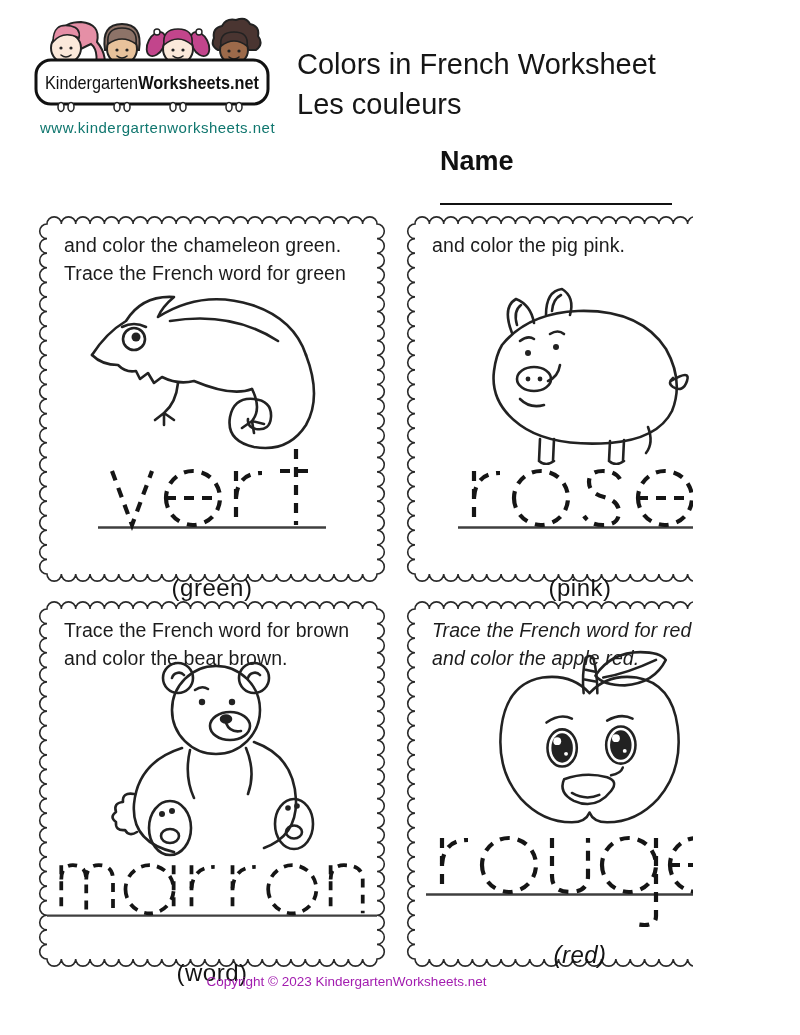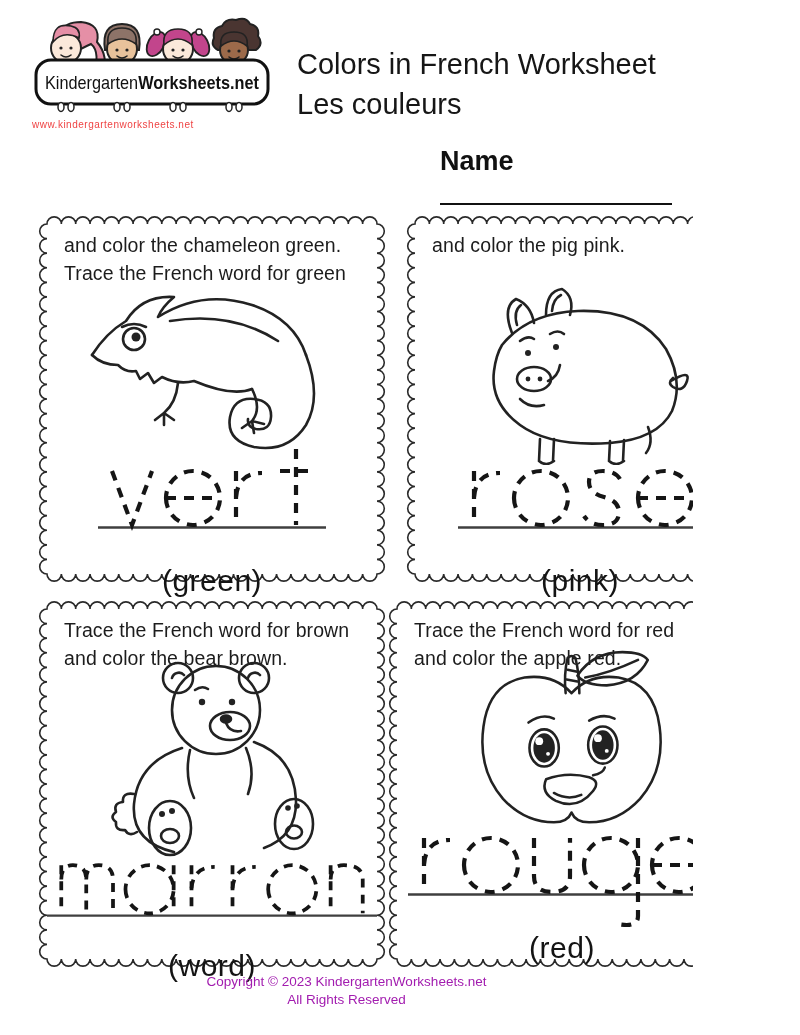--- a/index.html
+++ b/index.html
@@ -1,45 +1,45 @@
 <!DOCTYPE html>
 <html><head>
 <meta charset="utf-8">
 <style>
   html,body{margin:0;padding:0;background:#fff;}
   #page{position:relative;width:693px;height:1035px;background:#fff;overflow:hidden;
         font-family:"Liberation Sans",sans-serif;color:#1c1c1c;}
 
   
   #logo{position:absolute;left:33px;top:10px;width:240px;height:112px;}
-  #site-url{position:absolute;left:32px;top:119px;font-size:10px;letter-spacing:.5px;color:#ef4444;}
+  #site-url{position:absolute;left:40px;top:119px;font-size:15px;letter-spacing:.5px;color:#0f766e;}
   #title{position:absolute;left:297px;top:44px;font-size:29px;line-height:1.38;color:#161616;}
   #name-row{position:absolute;left:440px;top:146px;font-size:27px;font-weight:600;color:#111;}
   #name-row .blank{display:inline-block;width:232px;height:26px;border-bottom:2.5px solid #111;}
 
   
   .card{position:absolute;width:348px;height:368px;}
   .card.c0{left:38px;top:215px;}
   .card.c1{left:406px;top:215px;}
   .card.c2{left:38px;top:600px;}
-  .card.c3{left:388px;top:600px;}
+  .card.c3{left:406px;top:600px;font-style:italic;}
   .card > svg.scallop{position:absolute;left:0;top:0;}
   .instruction{position:absolute;left:26px;right:20px;top:17px;font-size:19.5px;
                line-height:1.42;color:#1c1c1c;letter-spacing:.1px;}
   .art{position:absolute;}
   .c0 .art{left:44px;top:66px;}
   .c1 .art{left:44px;top:72px;}
   .c2 .art{left:60px;top:56px;}
   .c3 .art{left:72px;top:48px;}
   .trace-block{position:absolute;left:0;right:0;text-align:center;}
   .c0 .trace-block,.c1 .trace-block{top:230px;}
   .c2 .trace-block{top:242px;}
   .c3 .trace-block{top:212px;}
   .trace{display:block;margin:0 auto;}
-  .color-label{font-size:30px;color:#141414;margin-top:3px;letter-spacing:.5px;}
+  .color-label{font-size:24px;color:#141414;margin-top:13px;letter-spacing:.5px;}
 
   
   #footer{position:absolute;left:0;right:0;top:973px;text-align:center;
           font-size:13.5px;line-height:1.35;color:#a21caf;}
 </style>
 </head>
 <body>
 
 <div id="page">
 
@@ -297,16 +297,15 @@
               <path d="M2 41 L56 41" transform="translate(242,0)"></path>
             </g>
           </svg>
         </span>
       <div class="color-label">(red)</div>
     </div>
   </div>
 
   <div id="footer">
     <div>Copyright © 2023 KindergartenWorksheets.net</div>
-    <div>All Rights Reserved</div>
   </div>
 
 </div>
 
 </body></html>

